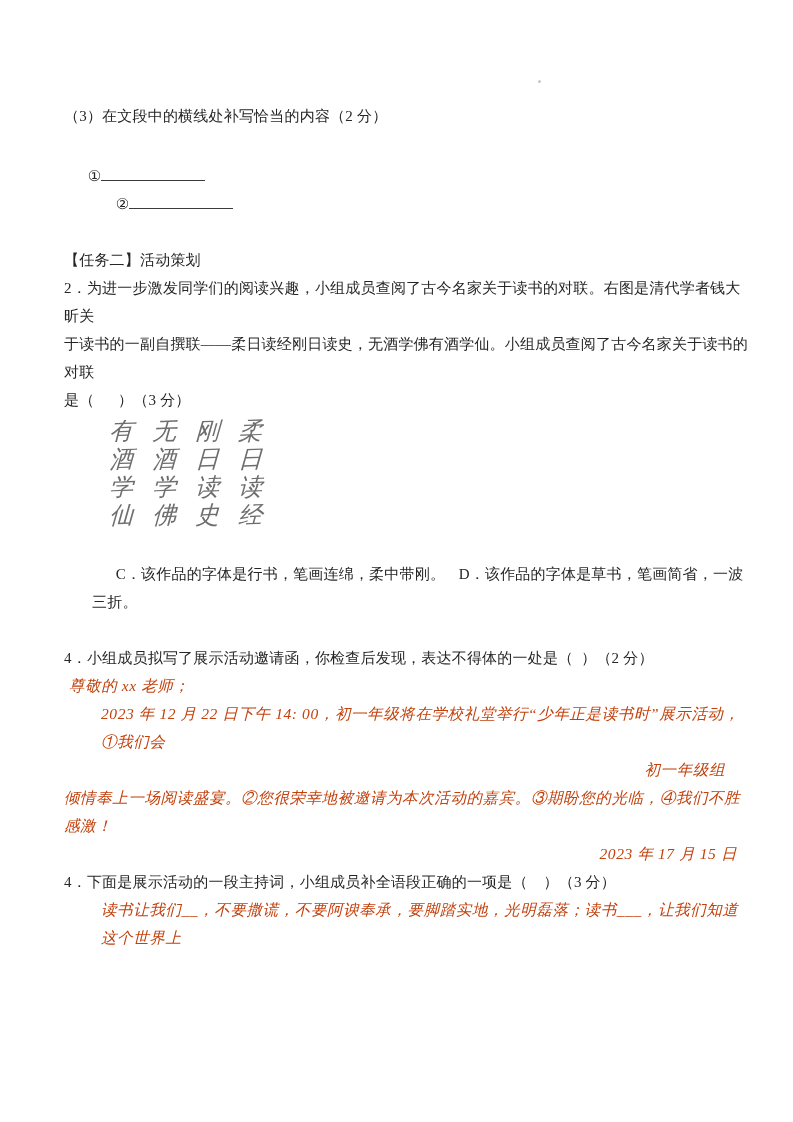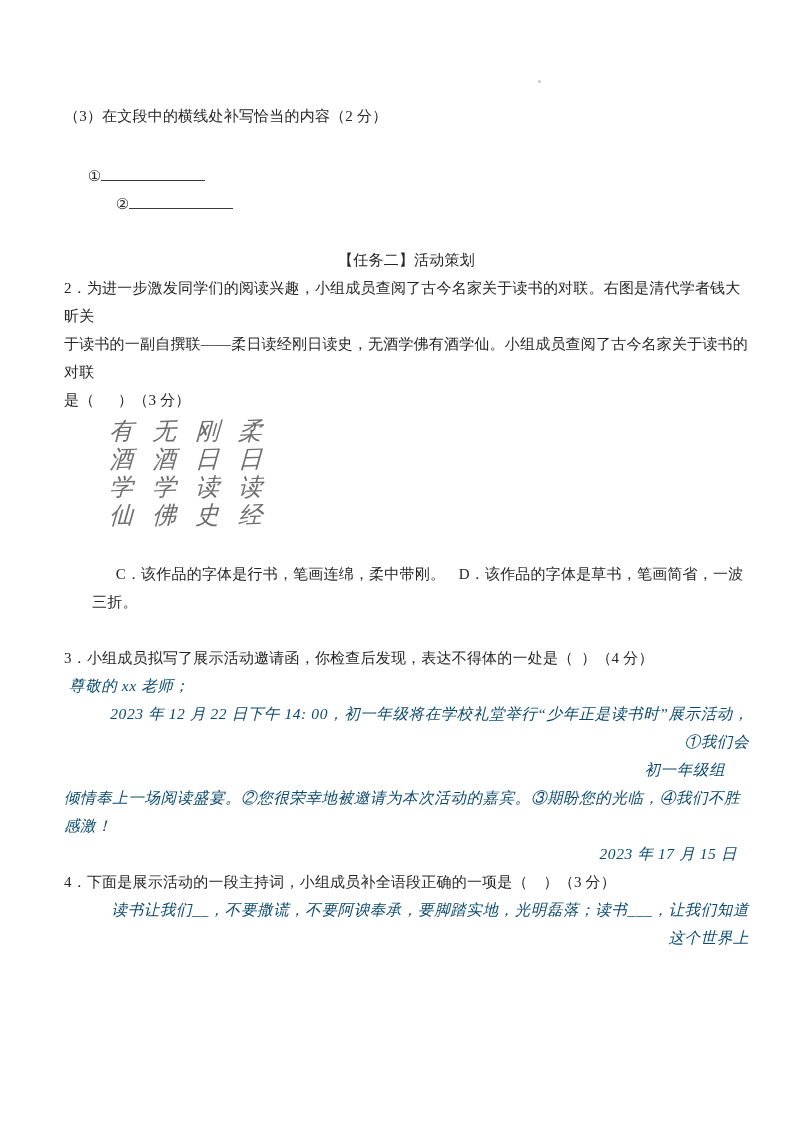--- a/index.html
+++ b/index.html
@@ -19,38 +19,38 @@
     background: #c9c9c9;
     border-radius: 50%;
   }
   .content {
     padding: 102px 44px 0 64px;
     font-size: 15px;
     line-height: 28px;
     letter-spacing: 0.2px;
   }
   .ln { white-space: pre-wrap; }
-  .center { text-align: center; font-family: Liberation Serif, serif; }
+  .center { text-align: left; font-family: Liberation Serif, serif; }
   .blanks { margin-top: 4px; }
   .blank-group { display: inline-block; }
   .g2 { margin-left: 28px; }
   .ul {
     display: inline-block;
     width: 104px;
     height: 16px;
     border-bottom: 1.2px solid #3a3a3a;
     vertical-align: baseline;
   }
   .kaiti {
     font-style: italic;
     font-size: 15.5px;
-    color: #0c4a6e;
+    color: #c2410c;
     letter-spacing: 0.6px;
   }
-  .pl2 { padding-left: 37px; text-align: right; }
+  .pl2 { padding-left: 37px; }
   .salut { padding-left: 5px; }
   .right { text-align: right; }
   .sig { padding-right: 24px; }
   .date { padding-right: 12px; }
   .opt-indent { padding-left: 28px; }
   .callig {
     margin: 3px 0;
     padding-left: 36px;
     color: #6e6e6e;
     font-size: 24px;
@@ -102,21 +102,21 @@
       </div>
       <div class="callig-row">
         <span>仙</span><span>佛</span><span>史</span><span>经</span>
       </div>
     </div>
 
     <div class="ln opt-row opt-indent">
       <span class="col1">C．该作品的字体是行书，笔画连绵，柔中带刚。</span><span>D．该作品的字体是草书，笔画简省，一波三折。</span>
     </div>
 
-    <div class="ln">3．小组成员拟写了展示活动邀请函，你检查后发现，表达不得体的一处是（  ）（4 分）</div>
+    <div class="ln">4．小组成员拟写了展示活动邀请函，你检查后发现，表达不得体的一处是（  ）（2 分）</div>
 
     <div class="ln kaiti salut">尊敬的 xx 老师；</div>
     <div class="ln kaiti pl2">2023 年 12 月 22 日下午 14: 00，初一年级将在学校礼堂举行“少年正是读书时”展示活动，①我们会</div>
     <div class="ln kaiti right sig">初一年级组</div>
     <div class="ln kaiti">倾情奉上一场阅读盛宴。②您很荣幸地被邀请为本次活动的嘉宾。③期盼您的光临，④我们不胜感激！</div>
     <div class="ln kaiti right date">2023 年 17 月 15 日</div>
 
 
     <div class="ln">4．下面是展示活动的一段主持词，小组成员补全语段正确的一项是（    ）（3 分）</div>
 

